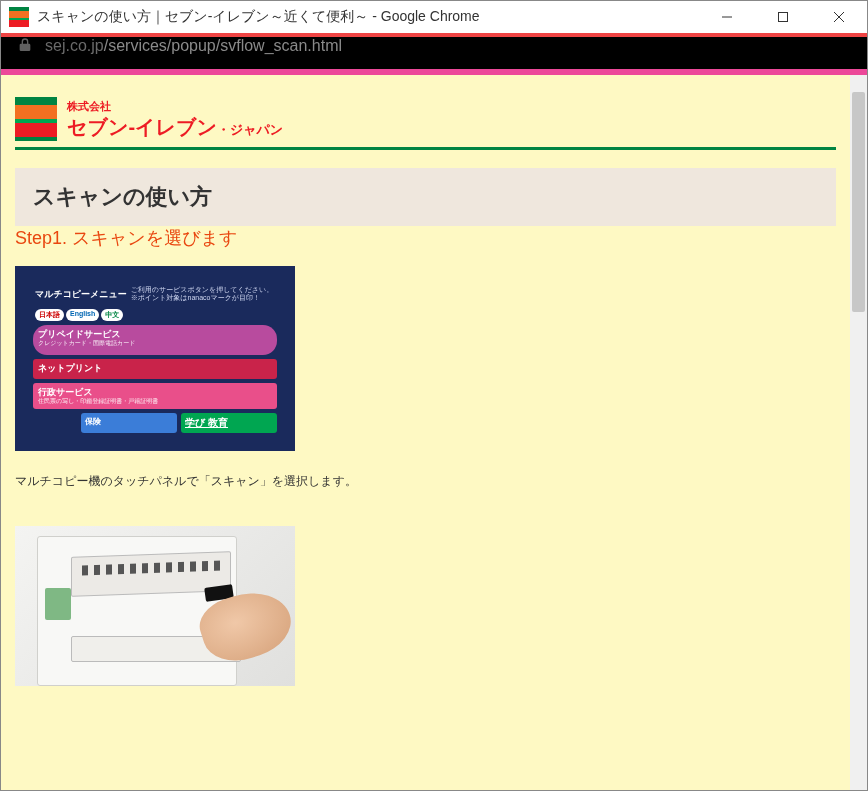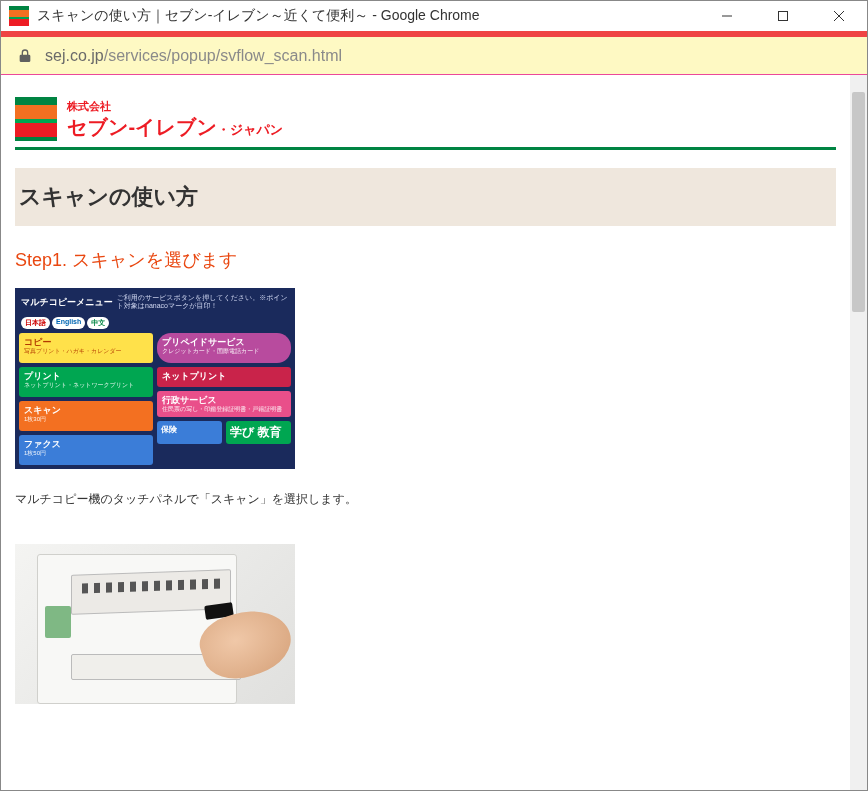--- a/index.html
+++ b/index.html
@@ -11,21 +11,21 @@
     overflow: hidden;
     border: 1px solid #888;
   }
   
   .titlebar {
     height: 36px;
     background: #fff;
     display: flex;
     align-items: center;
     padding: 0 0 0 8px;
-    border-bottom: 6px solid #ef4444;
+    border-bottom: 4px solid #ef4444;
   }
   .favicon {
     width: 20px; height: 20px;
     margin-right: 8px;
     display: flex; flex-direction: column;
     justify-content: flex-end;
   }
   .favicon .top { height: 4px; background: #008442; }
   .favicon .mid { height: 7px; background: #f37021; }
   .favicon .band { height: 2px; background: #00a651; }
@@ -34,38 +34,38 @@
   .win-controls { display: flex; height: 100%; }
   .win-btn {
     width: 56px; height: 100%;
     display: flex; align-items: center; justify-content: center;
     color: #444;
   }
   .win-btn svg { stroke: #333; stroke-width: 1; fill: none; }
   
   .addrbar {
     height: 38px;
-    background: #fef9c3;
+    background: #000000;
     display: flex;
-    align-items: center;
+    align-items: flex-start;
     padding: 0 16px;
-    border-bottom: 1px solid #ec4899;
+    border-bottom: 6px solid #ec4899;
   }
   .lock-icon { width: 16px; height: 16px; margin-right: 12px; }
   .url { font-size: 16px; color: #6a6a6a; }
   .url .path { color: #8a8a8a; }
   
   .viewport {
     height: calc(791px - 36px - 38px);
     display: flex;
     background: #e8e8e8;
   }
   .page {
     flex: 1;
-    background: #ffffff;
+    background: #fef9c3;
     overflow-y: hidden;
     padding: 22px 14px 0 14px;
   }
   .scrollbar {
     width: 17px;
     background: #f0f0f0;
     position: relative;
   }
   .scroll-thumb {
     position: absolute;
@@ -92,41 +92,40 @@
   .sej-mark .m3 { flex: 0 0 4px; background: #00a651; }
   .sej-mark .m4 { flex: 0 0 14px; background: #ed1c24; }
   .sej-mark .m5 { flex: 0 0 4px; background: #008442; }
   .logo-text { display: flex; flex-direction: column; }
   .logo-text .small { font-size: 11px; color: #ed1c24; font-weight: bold; }
   .logo-text .big { font-size: 20px; color: #ed1c24; font-weight: bold; }
   .logo-text .big .sub { font-size: 13px; }
   
   .page-heading {
     background: #efe7dd;
-    padding: 14px 4px;
+    padding: 14px 18px;
     font-size: 22px;
     font-weight: bold;
     color: #333;
-    margin-bottom: 22px;
   }
   .step-title {
     color: #e94710;
     font-size: 18px;
     margin-bottom: 16px;
   }
   .step-desc {
     font-size: 12px;
     color: #333;
     margin: 22px 0 36px 0;
   }
   
   .mc-menu {
     width: 280px;
     background: #1a2a5c;
-    padding: 4px;
+    padding: 18px;
     font-size: 9px;
     color: #fff;
   }
   .mc-header {
     display: flex; align-items: center; gap: 4px;
     padding: 2px 2px 6px 2px;
   }
   .mc-header .title { font-size: 9px; font-weight: bold; white-space: nowrap; }
   .mc-header .note { font-size: 7px; color: #cfd6f0; line-height: 1.2; }
   .lang-pills { display: flex; gap: 2px; margin-bottom: 4px; padding-left: 2px; }
@@ -151,22 +150,22 @@
   .mc-tile .sub { display: block; font-size: 6px; font-weight: normal; opacity: 0.9; }
   .t-copy   { background: #ffe14a; color: #b33900; }
   .t-print  { background: #00a651; color: #fff; }
   .t-scan   { background: #f37021; color: #fff; }
   .t-fax    { background: #3b7dd8; color: #fff; }
   .t-ticket { background: #ed1c24; color: #fff; }
   .t-prepaid{ background: #b84b9e; color: #fff; border-radius: 14px; }
   .t-sports { background: #c9234a; color: #fff; min-height: 20px; }
   .t-admin  { background: #e94f8a; color: #fff; min-height: 20px; }
   .t-bottom { display: flex; gap: 4px; }
-  .t-ins    { background: #3b7dd8; color: #fff; flex: 1; min-height: 20px; font-size: 8px; padding: 3px 4px; border-radius: 3px; font-weight: bold; }
-  .t-edu    { background: #00a651; color: #fff; flex: 1; min-height: 20px; font-size: 12px; padding: 3px 4px; border-radius: 3px; font-weight: bold; }
+  .t-ins    { background: #3b7dd8; color: #fff; flex: 1; min-height: 20px; font-size: 8px; padding: 3px 4px; border-radius: 3px; font-weight: bold; margin-left: 48px; }
+  .t-edu    { background: #00a651; color: #fff; flex: 1; min-height: 20px; font-size: 10px; padding: 3px 4px; border-radius: 3px; font-weight: bold; text-decoration: underline; }
 
   
   .usb-photo {
     width: 280px; height: 160px;
     background: linear-gradient(135deg, #f4f4f2 0%, #e0e0de 100%);
     position: relative;
     overflow: hidden;
   }
   .machine {
     position: absolute; left: 22px; top: 10px;
@@ -290,26 +289,20 @@
         <span class="title">マルチコピーメニュー</span>
         <span class="note">ご利用のサービスボタンを押してください。※ポイント対象はnanacoマークが目印！</span>
       </div>
       <div class="lang-pills">
         <span class="lang-pill">日本語</span>
         <span class="lang-pill en">English</span>
         <span class="lang-pill zh">中文</span>
       </div>
       <div class="mc-grid">
         <div class="mc-col">
-          <div class="mc-tile t-copy"><span>コピー</span><span class="sub">写真プリント・ハガキ・カレンダー</span></div>
-          <div class="mc-tile t-print"><span>プリント</span><span class="sub">ネットプリント・ネットワークプリント</span></div>
-          <div class="mc-tile t-scan"><span>スキャン</span><span class="sub">1枚30円</span></div>
-          <div class="mc-tile t-fax"><span>ファクス</span><span class="sub">1枚50円</span></div>
-        </div>
-        <div class="mc-col">
           <div class="mc-tile t-prepaid"><span>プリペイドサービス</span><span class="sub">クレジットカード・国際電話カード</span></div>
           <div class="mc-tile t-sports"><span>ネットプリント</span></div>
           <div class="mc-tile t-admin"><span>行政サービス</span><span class="sub">住民票の写し・印鑑登録証明書・戸籍証明書</span></div>
           <div class="t-bottom">
             <div class="t-ins">保険</div>
             <div class="t-edu">学び 教育</div>
           </div>
         </div>
       </div>
     </div>

